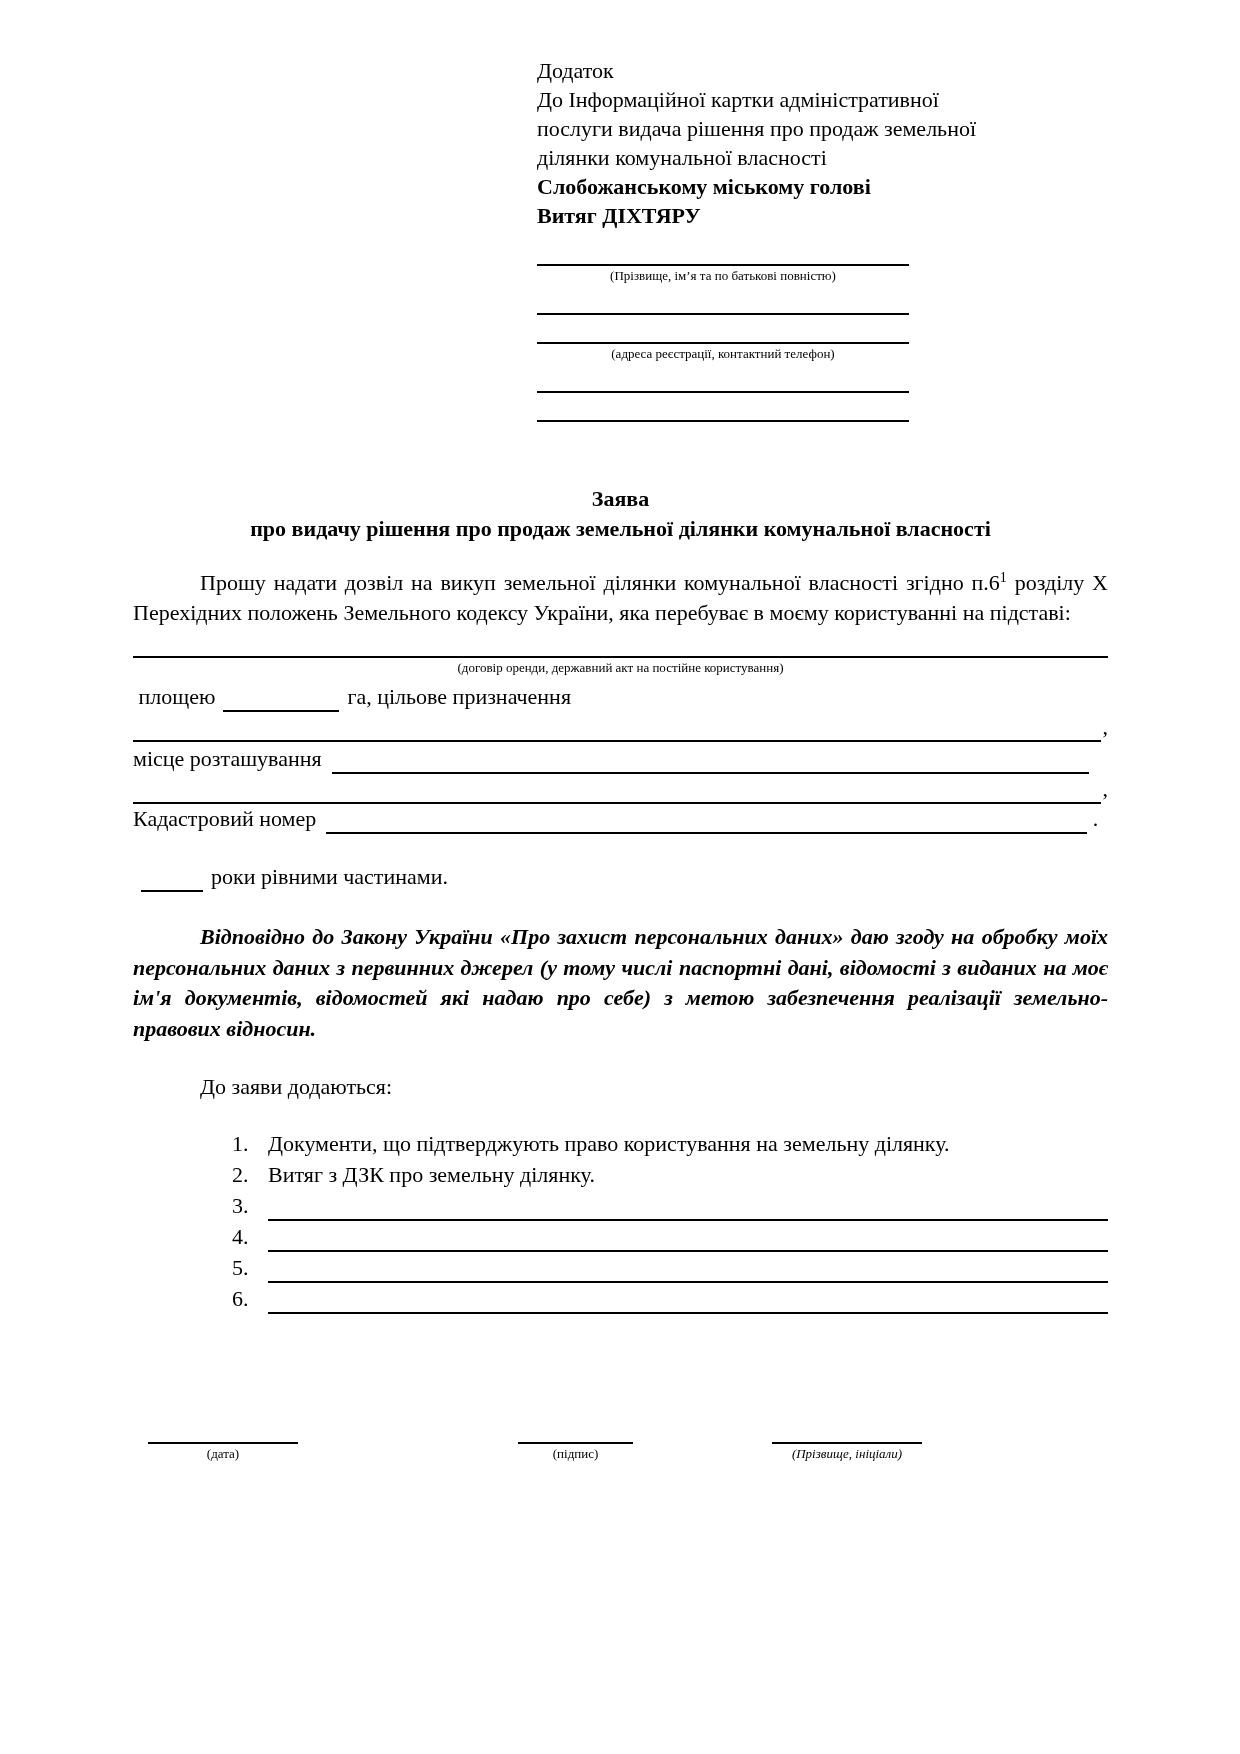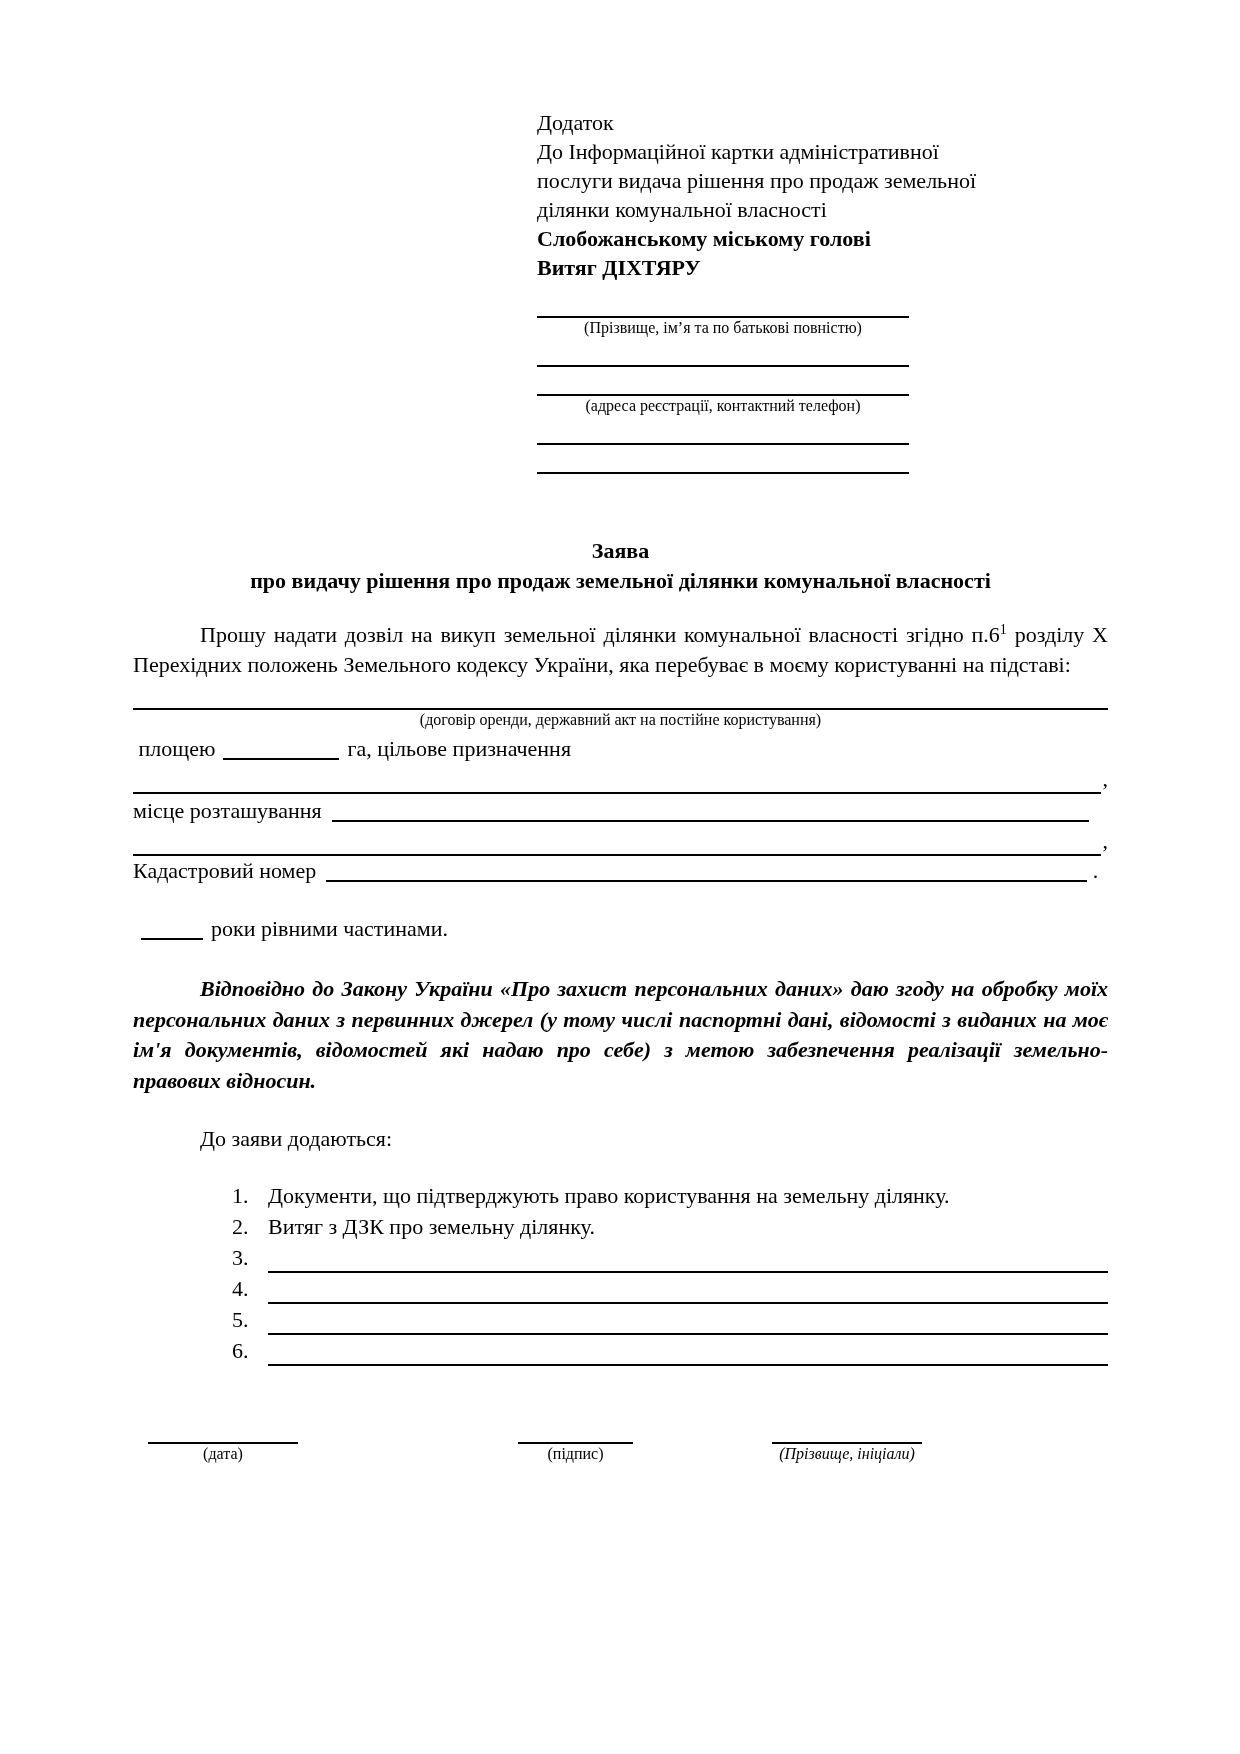--- a/index.html
+++ b/index.html
@@ -11,26 +11,26 @@
     position: relative;
     width: 1240px;
     height: 1754px;
     margin: 0 auto;
     background: #ffffff;
     color: #000000;
     font-family: "Liberation Serif", "DejaVu Serif", serif;
     font-size: 22px;
     line-height: 30px;
     box-sizing: border-box;
-    padding: 108px 132px 0 133px;
+    padding: 56px 132px 0 133px;
     overflow: hidden;
   }
   .bold { font-weight: bold; }
   .caption {
-    font-size: 16px;
+    font-size: 13px;
     line-height: 20px;
     text-align: center;
   }
   
   .header-block {
     margin-left: 404px;
     width: 460px;
     line-height: 29px;
   }
   .header-block .fill-line {
@@ -63,20 +63,21 @@
     align-items: flex-end;
   }
   .comma-row .stretch {
     flex: 1;
     height: 26px;
     border-bottom: 2px solid #000;
   }
   .comma-row .tail { margin-left: 2px; }
   .inline-row {
     display: flex;
+    align-items: flex-end;
     white-space: pre;
   }
   .inline-row .gap-blank {
     border-bottom: 2px solid #000;
     height: 24px;
     margin: 0 8px;
   }
   .inline-row .flex-blank {
     flex: 1;
     border-bottom: 2px solid #000;

